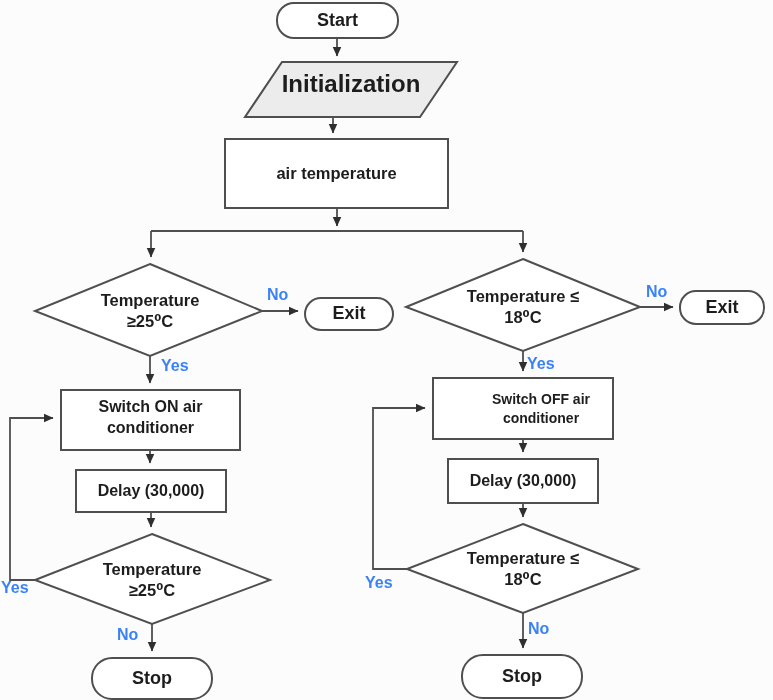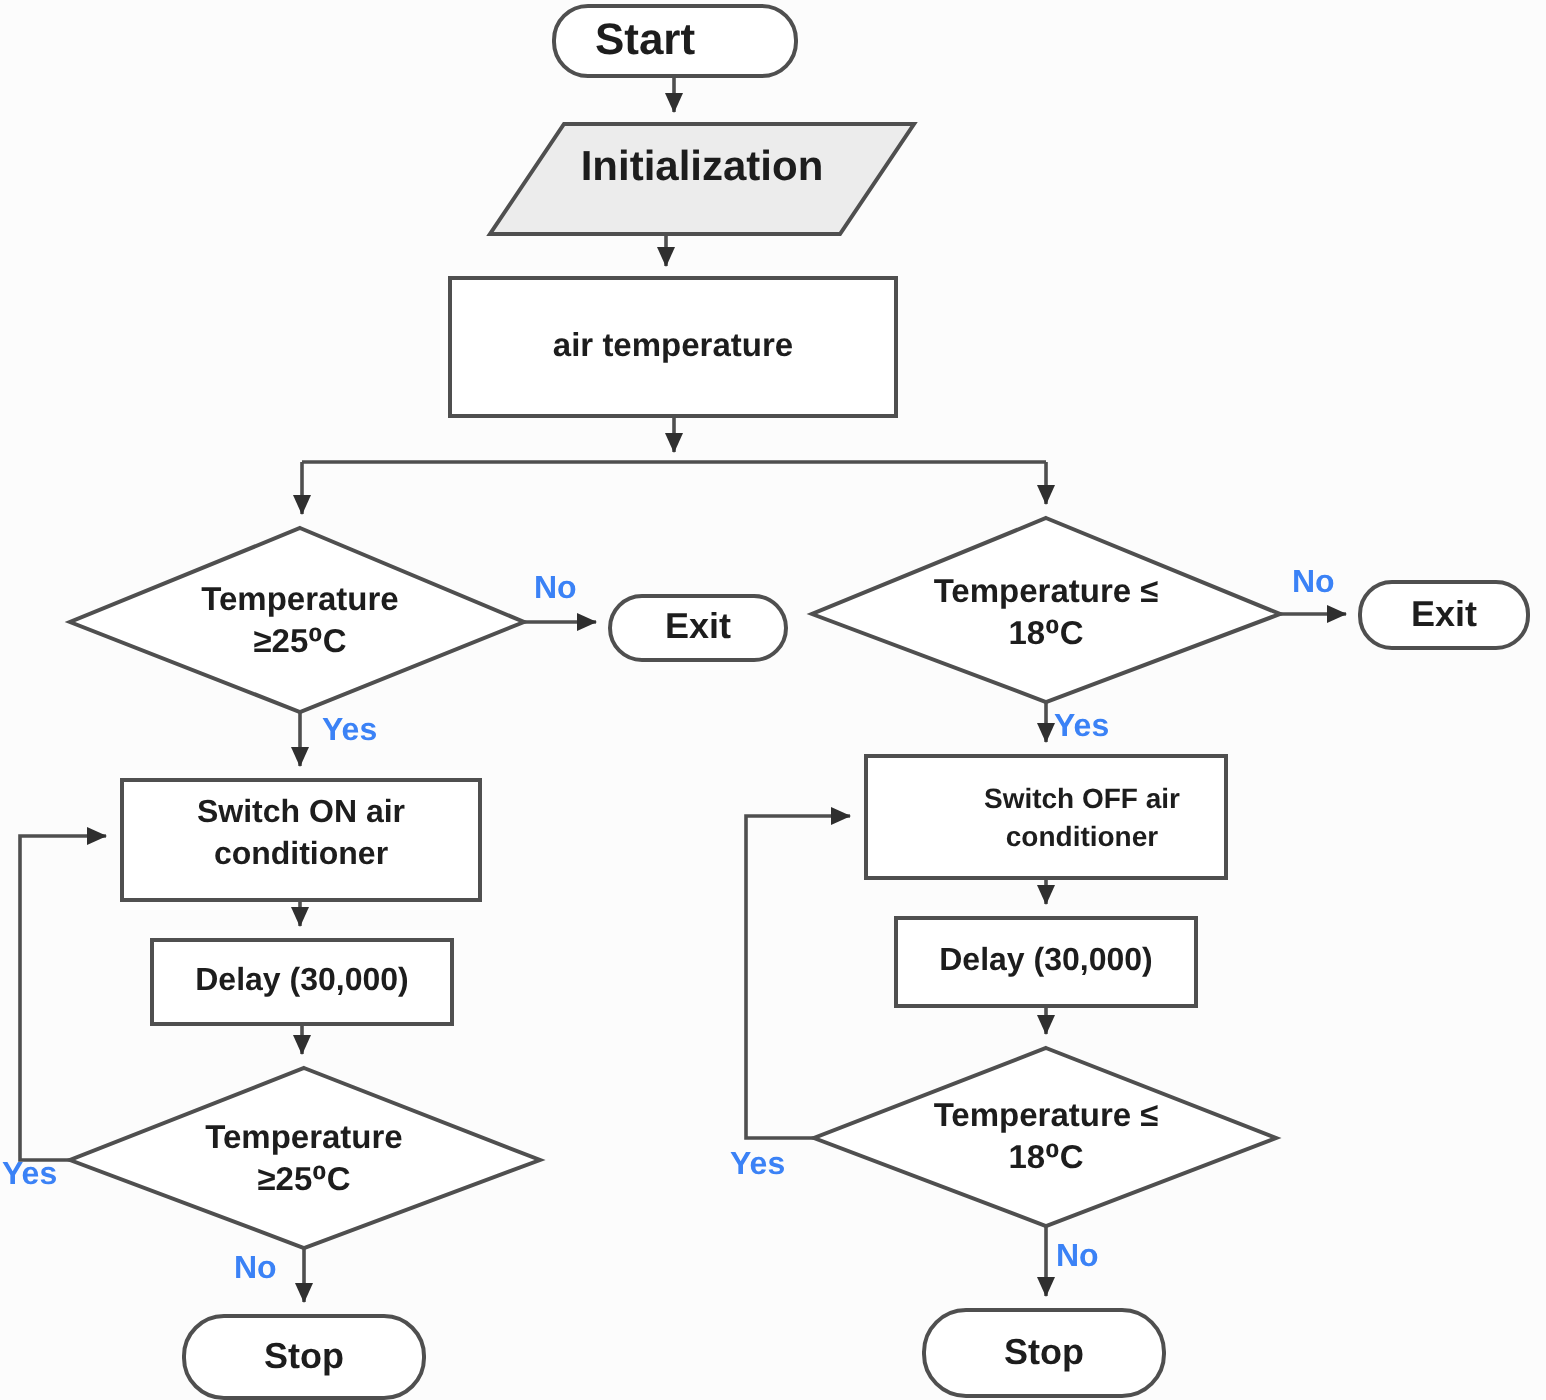--- a/index.html
+++ b/index.html
@@ -72,25 +72,25 @@
     <rect class="shape" x="61" y="390" width="179" height="60"></rect>
     <rect class="shape" x="76" y="470" width="150" height="42"></rect>
     <polygon class="shape" points="152,534 270,580 152,624 35,580"></polygon>
     <rect class="shape" x="92" y="658" width="120" height="41" rx="20"></rect>
     <rect class="shape" x="433" y="378" width="180" height="61"></rect>
     <rect class="shape" x="448" y="459" width="150" height="44"></rect>
     <polygon class="shape" points="523,524 638,569 523,613 407,569"></polygon>
     <rect class="shape" x="462" y="655" width="120" height="43" rx="21"></rect>
   </svg>
 
-  <div class="label" style="left:262px;top:3px;width:121px;height:35px;font-size:22px;">
+  <div class="label" style="left:277px;top:3px;width:121px;height:35px;font-size:18px;">
       <span>Start</span>
     </div>
 
-  <div class="label" style="left:245px;top:62px;width:212px;height:44px;font-size:21px;">
+  <div class="label" style="left:245px;top:62px;width:212px;height:44px;font-size:24px;">
       <span>Initialization</span>
     </div>
 
   <div class="label" style="left:225px;top:139px;width:223px;height:69px;font-size:16.5px;">
     <span>air temperature</span>
   </div>
 
   <div class="label" style="left:45px;top:279px;width:210px;height:64px;font-size:16.5px;">
     <span>Temperature</span>
     <span>≥25⁰C</span>

